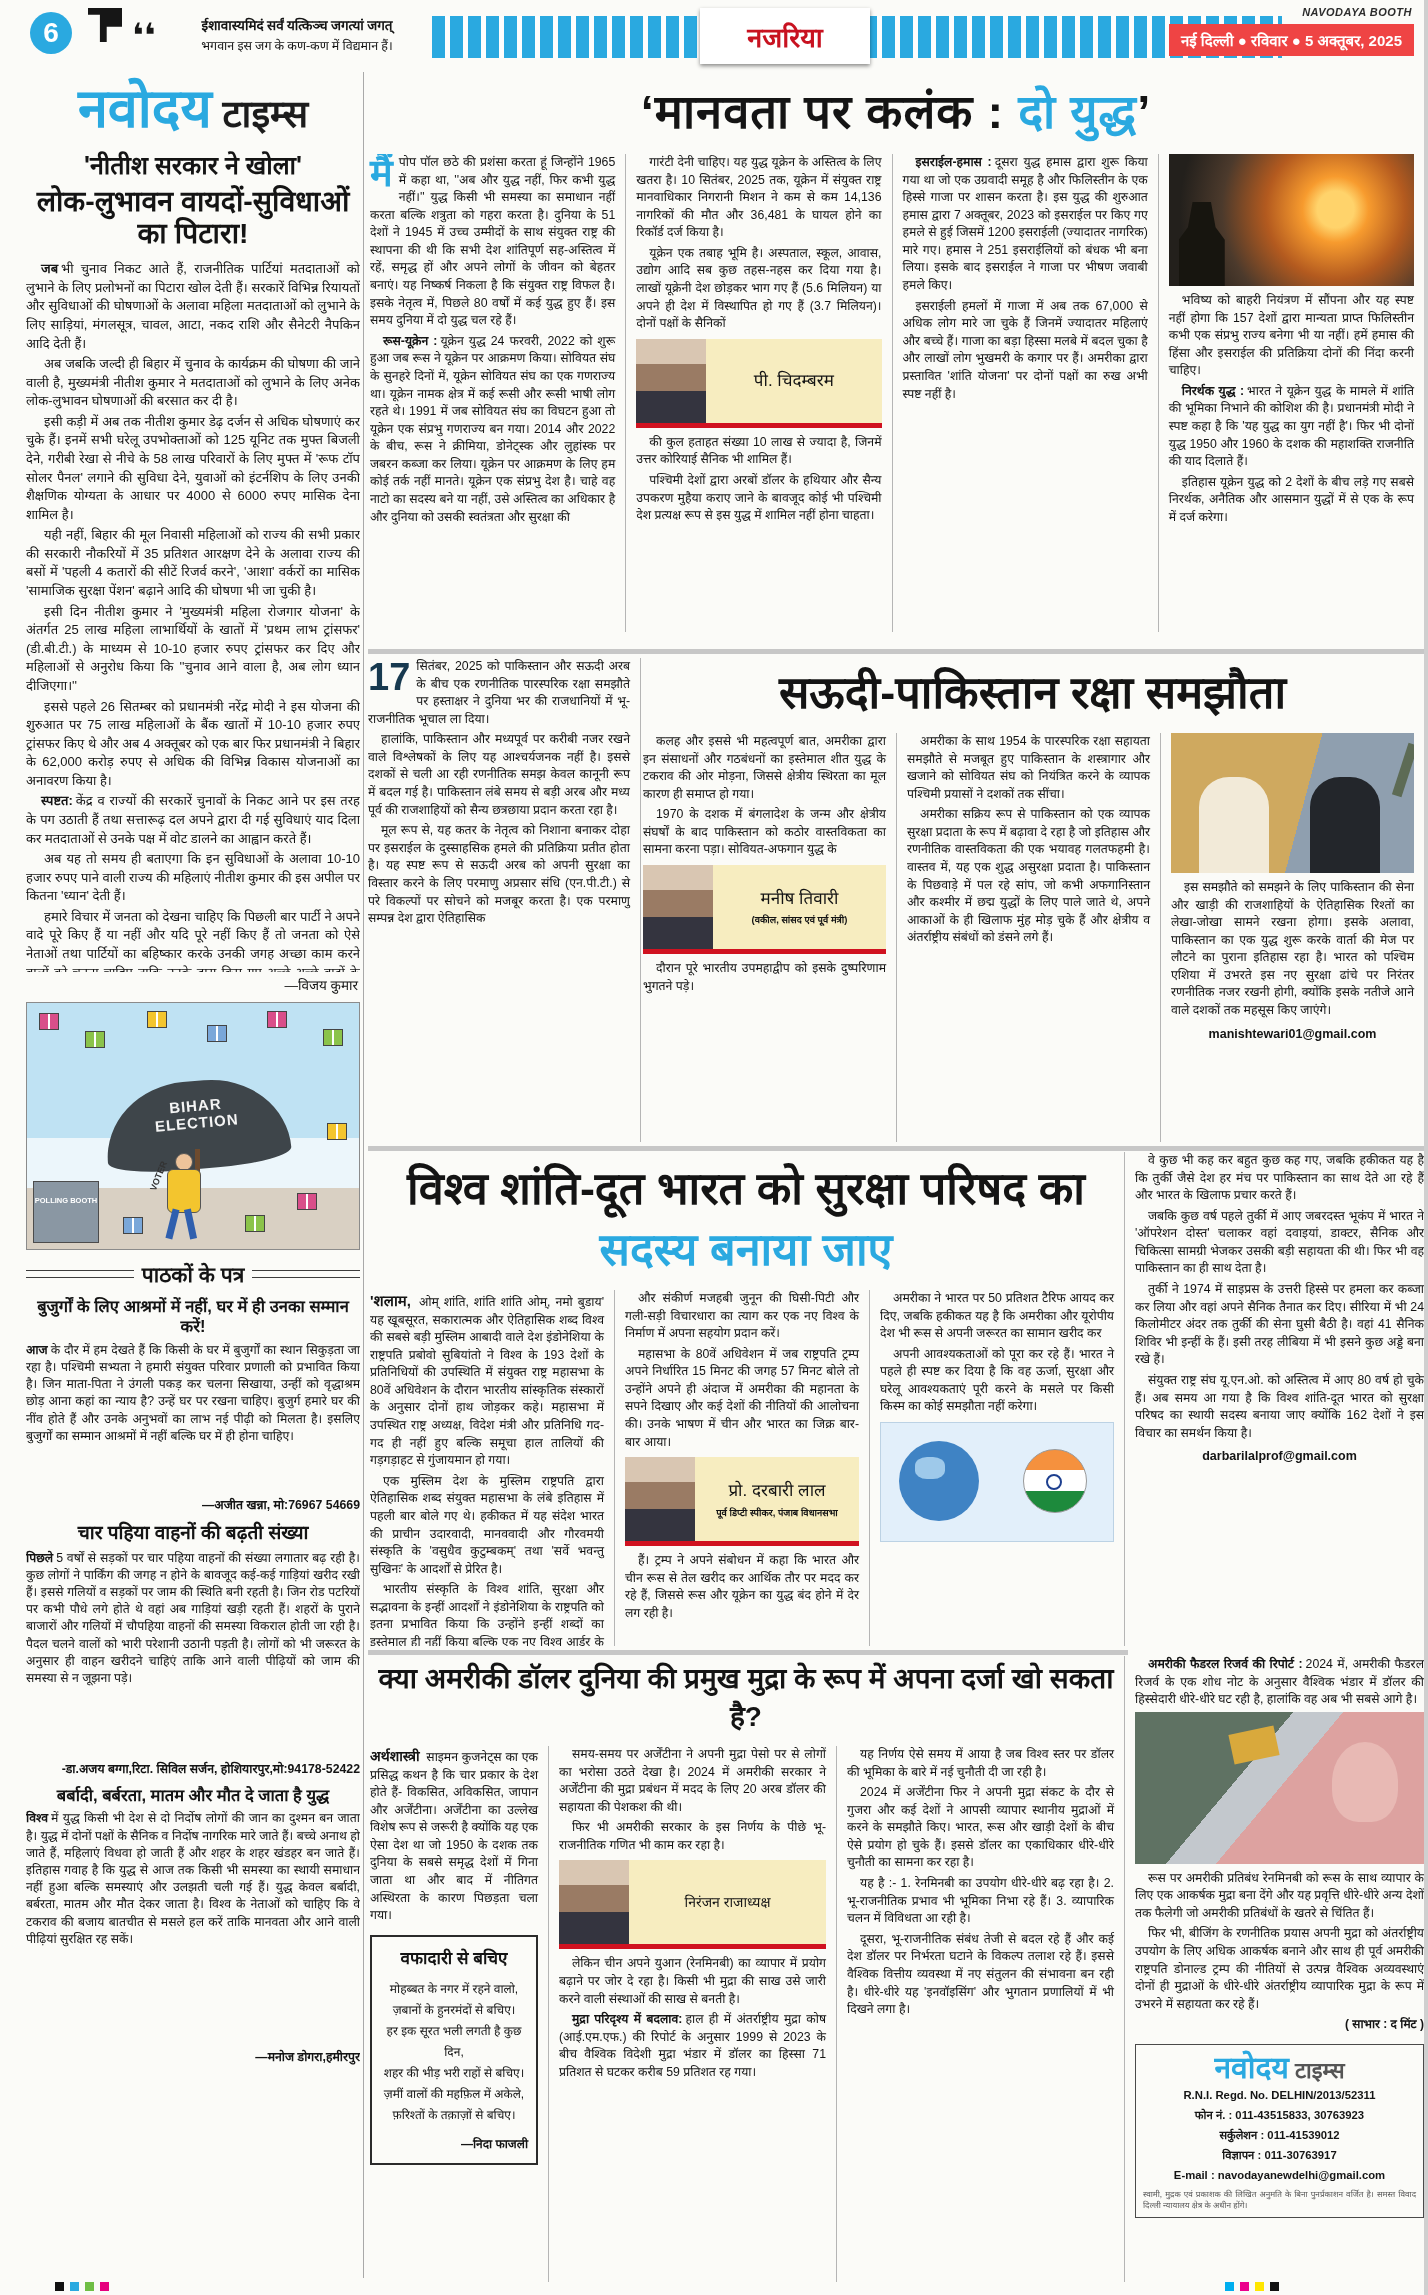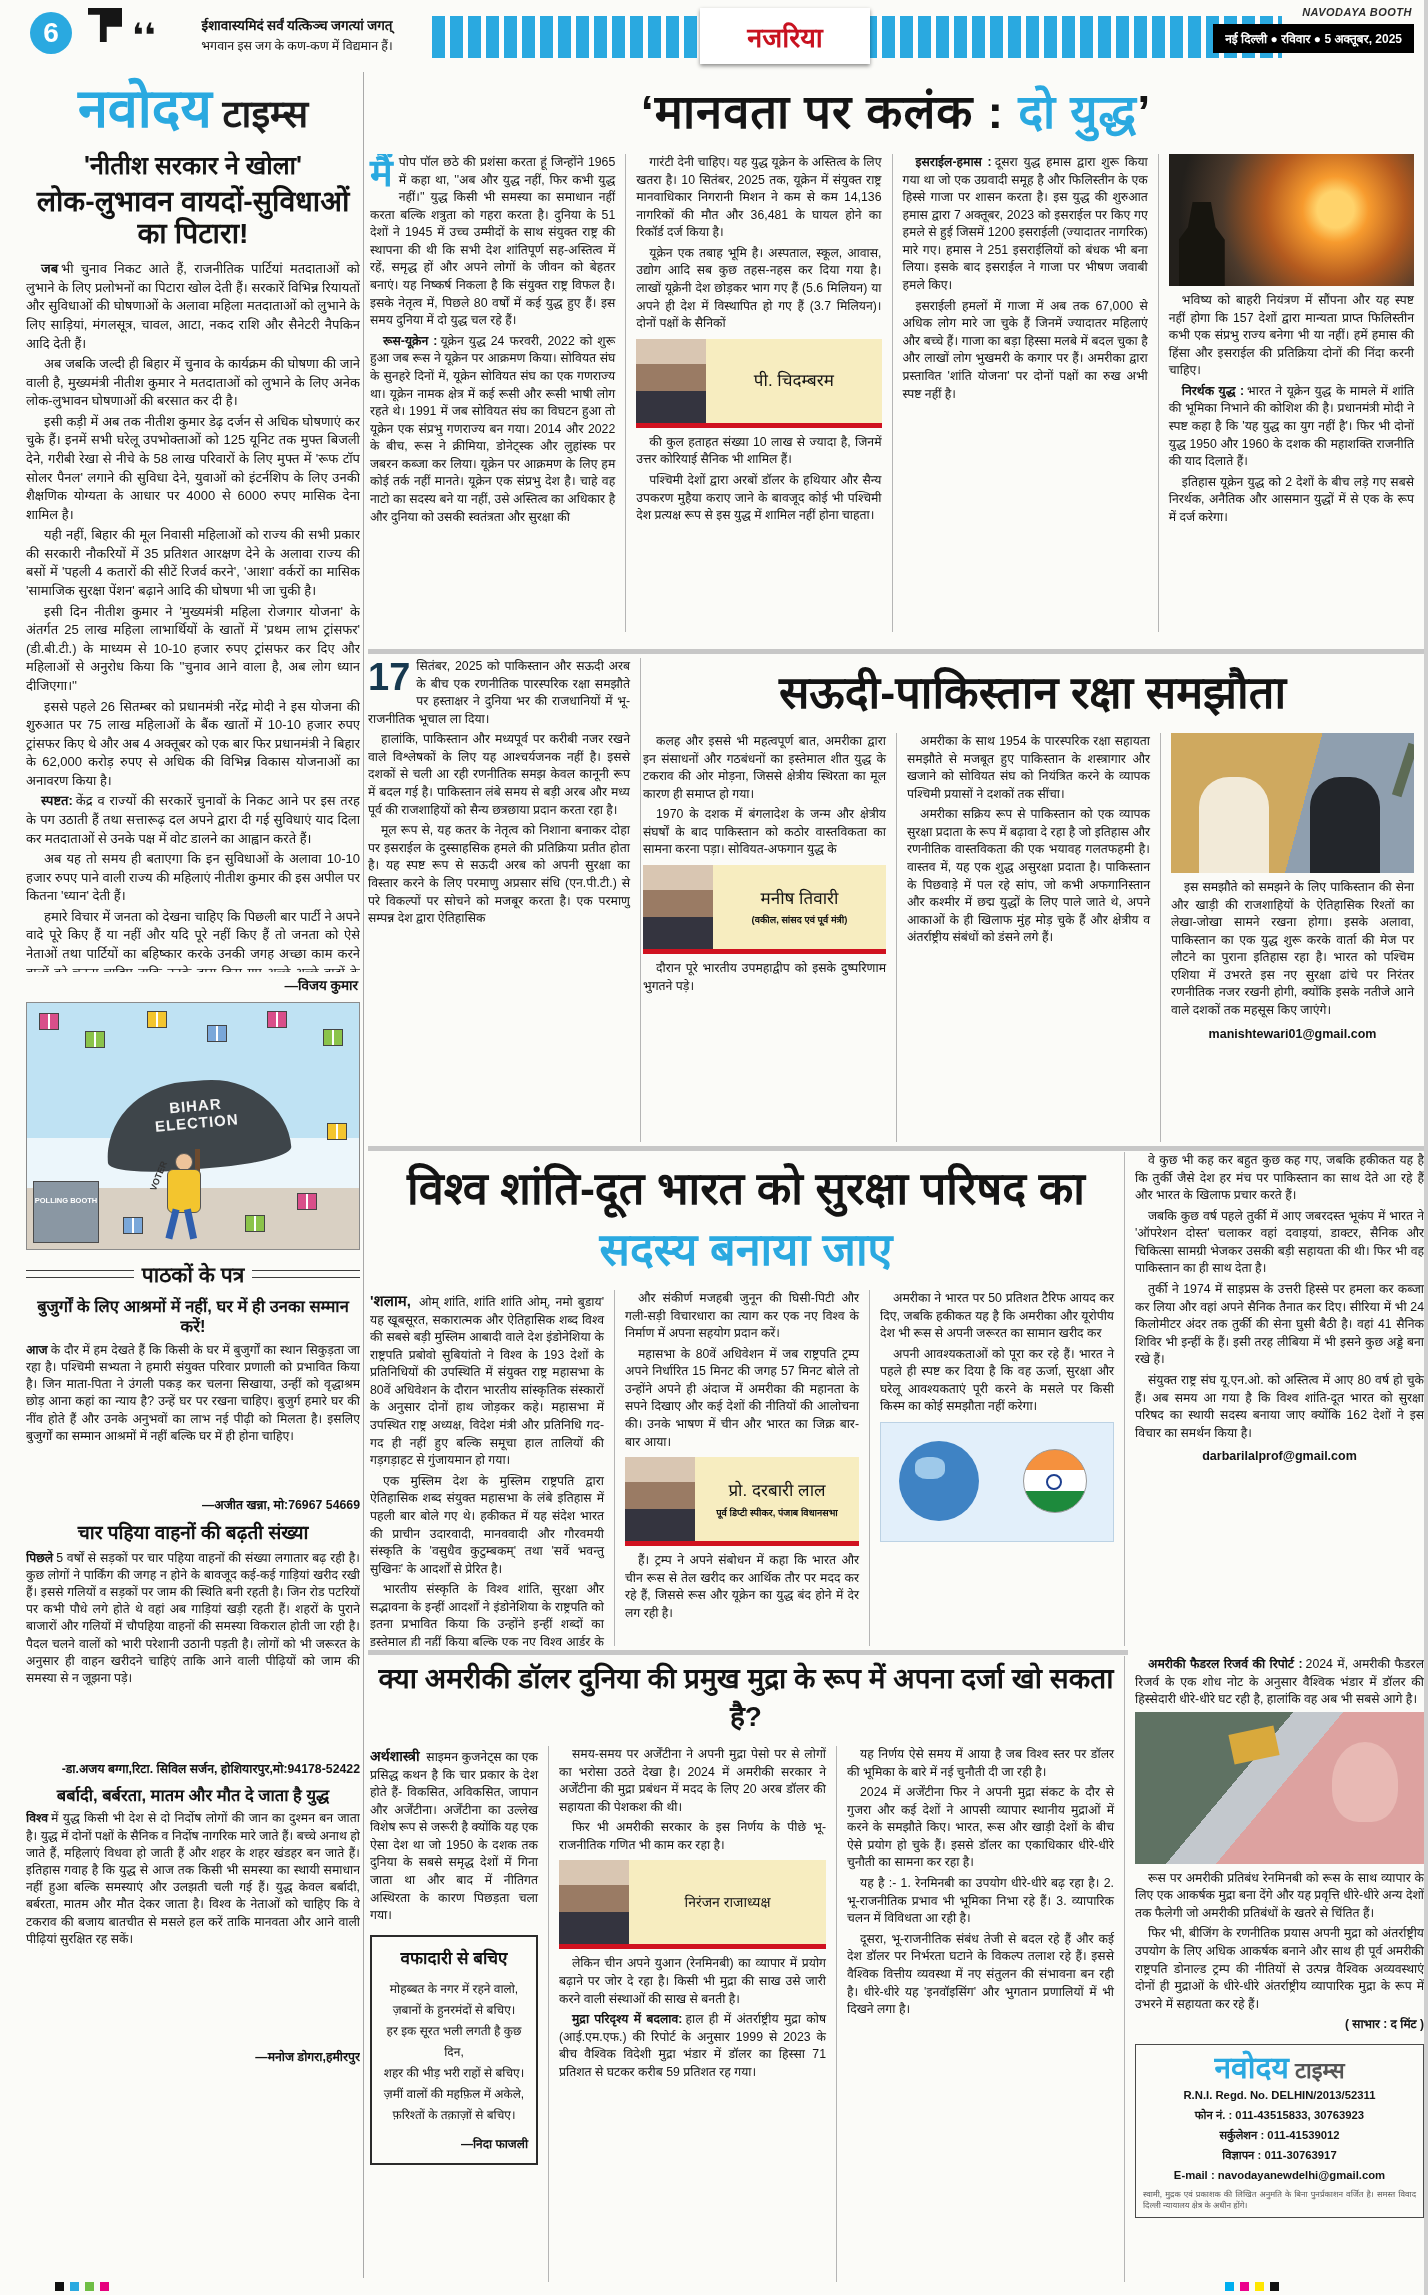--- a/index.html
+++ b/index.html
@@ -15,37 +15,37 @@
   .motto{position:absolute;left:172px;top:16px;width:250px;text-align:center;}
   .motto .m1{font-family:"Liberation Serif","DejaVu Serif",serif;font-weight:bold;font-size:13.5px;}
   .motto .m2{font-family:"Liberation Serif","DejaVu Serif",serif;font-size:12.5px;margin-top:3px;}
   .stripes{position:absolute;left:432px;top:16px;width:850px;height:42px;
            background:repeating-linear-gradient(90deg,#2aa9e0 0 13px,#fdfdfd 13px 18px);}
   .sectab{position:absolute;left:700px;top:8px;width:170px;height:56px;background:#fff;
           box-shadow:0 2px 4px rgba(0,0,0,.45);text-align:center;}
   .sectab span{display:inline-block;margin-top:10px;font-size:27px;font-weight:bold;color:#c81220;}
   .brand-en{position:absolute;right:16px;top:6px;font-size:11px;font-weight:bold;font-style:italic;
             color:#2c2c2c;letter-spacing:.5px;}
-  .datebox{position:absolute;right:14px;top:24px;background:#000000;color:#fff;padding:6px 12px;
-           font-size:12px;font-weight:bold;}
+  .datebox{position:absolute;right:14px;top:24px;background:#ef4444;color:#fff;padding:6px 12px;
+           font-size:15px;font-weight:bold;}
   
   .vrule{position:absolute;left:363px;top:72px;width:1px;height:2206px;background:#a9a9a9;}
   .hband{position:absolute;height:5px;background:#c7c7c7;}
   .edge{position:absolute;right:0;top:0;width:4px;height:2295px;background:#cfcfcf;}
   
   .rail{position:absolute;left:26px;top:74px;width:334px;height:2206px;overflow:hidden;}
   .logo{text-align:center;font-weight:800;font-size:54px;line-height:1.05;margin-top:6px;}
   .logo .l1{color:#2aa9e0;}
   .logo .l2{color:#1c1c1c;font-size:38px;}
   .kicker{text-align:center;font-size:25px;font-weight:bold;margin-top:10px;}
   .edhead{text-align:center;font-size:28.5px;font-weight:800;line-height:1.15;margin-top:4px;}
   .edbody{margin-top:10px;height:712px;overflow:hidden;font-size:13px;line-height:1.43;text-align:justify;}
   .edbody p{margin:0 0 2px;text-indent:15px;}
   .edbody p b{margin-right:3px;}
-  .author{ text-align:right;font-weight:bold;font-size:13.5px;margin:4px 2px 0 0;}
+  .author{ text-align:right;font-weight:normal;font-size:13.5px;margin:4px 2px 0 0;}
   
   .cartoon{position:relative;margin-top:8px;height:246px;border:1px solid #8b8b8b;overflow:hidden;
            background:linear-gradient(#bfe2f3 0 55%,#ecf6fb 55% 75%,#d9d0c3 75%);}
   .gift{position:absolute;width:18px;height:15px;border:1px solid #444;}
   .umb{position:absolute;left:78px;top:78px;width:184px;height:72px;background:#3e454a;color:#f5f5f5;
        border-radius:50% 50% 46% 46%/95% 95% 18% 18%;transform:rotate(-5deg);text-align:center;
        font-weight:bold;font-size:15px;line-height:1.15;padding-top:16px;letter-spacing:1px;}
   .umbstick{position:absolute;left:168px;top:146px;width:5px;height:52px;background:#6e4b2e;}
   .man-head{position:absolute;left:148px;top:150px;width:16px;height:16px;border-radius:50%;background:#eec39a;border:1px solid #555;}
   .man-body{position:absolute;left:140px;top:166px;width:32px;height:42px;background:#f3c52e;border:1px solid #555;border-radius:6px;}

